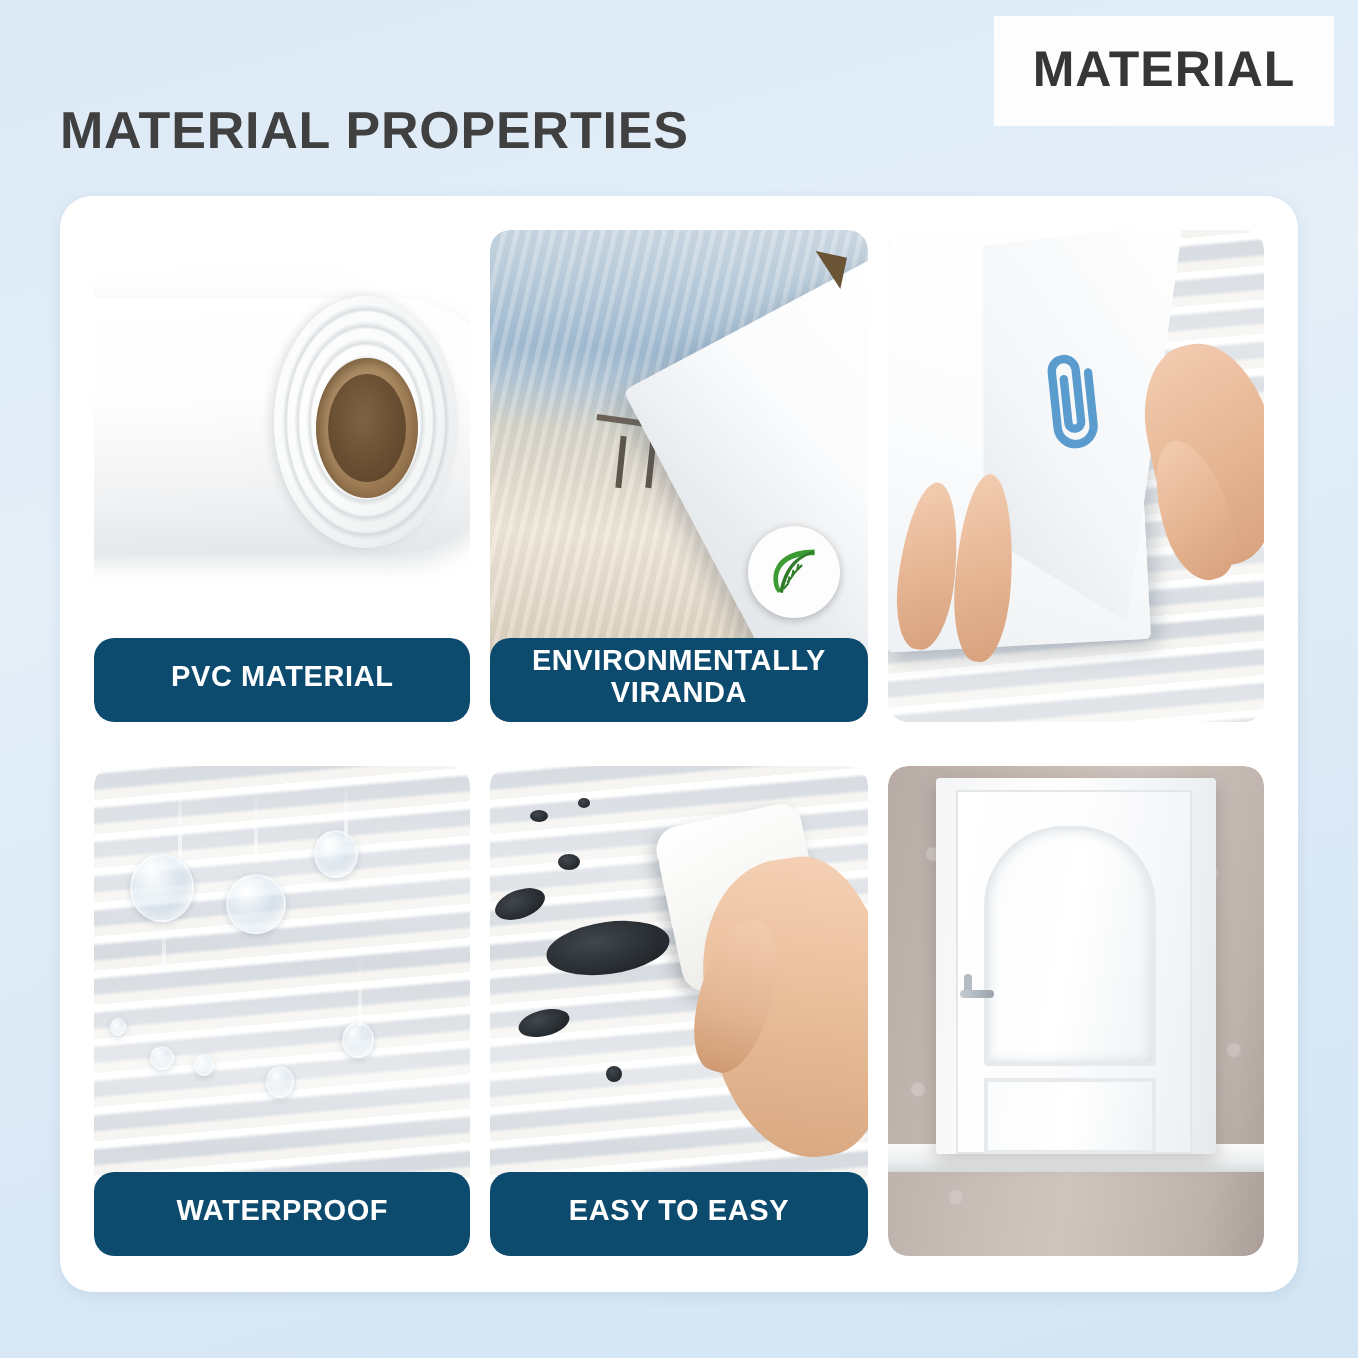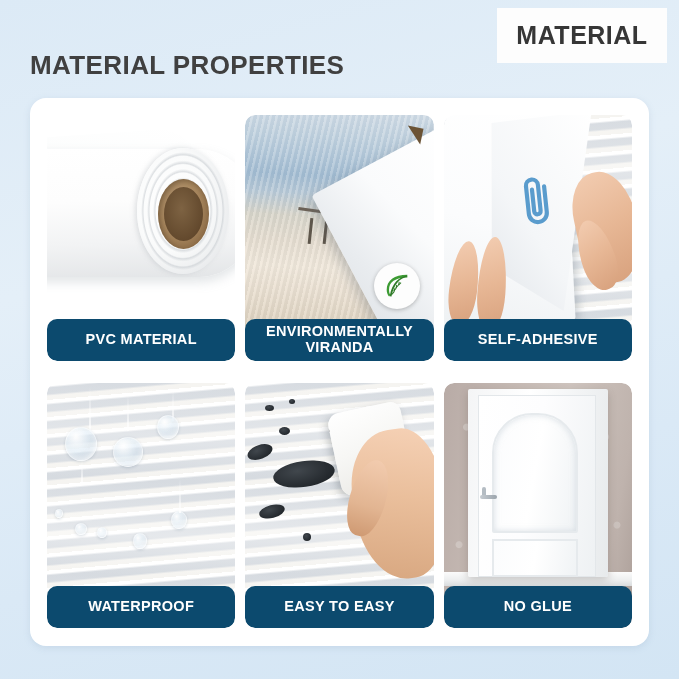--- a/index.html
+++ b/index.html
@@ -504,23 +504,20 @@
         <div class="hand hand-l1"></div>
         <div class="hand hand-l2"></div>
         <div class="hand hand-r"></div>
         <div class="hand hand-r2"></div>
         <div class="clip-icon-wrap">
           <svg width="44" height="60" viewBox="0 0 44 60" aria-hidden="true">
             <path d="M30 14v26a9 9 0 0 1-18 0V12a6 6 0 0 1 12 0v26a3.2 3.2 0 0 1-6.4 0V16" fill="none" stroke="#5a9ccd" stroke-width="4.2" stroke-linecap="round" stroke-linejoin="round"></path>
           </svg>
         </div>
       </div>
-      <div class="label-bar">
-        <span class="label-text">SELF-ADHESIVE</span>
-      </div>
     </div>
 
     <div class="card">
       <div class="card-media">
         <div class="sea"></div>
         <div class="sea2"></div>
         <div class="sea-light"></div>
 
         <div class="trail" style="left:42px; top:4px; height:44px;"></div>
         <div class="trail" style="left:80px; top:12px; height:36px;"></div>
@@ -572,19 +569,16 @@
         <div class="wall"></div>
         <div class="wall-tex"></div>
         <div class="baseboard"></div>
         <div class="door-frame"></div>
         <div class="door-slab"></div>
         <div class="door-panel"></div>
         <div class="door-panel2"></div>
         <div class="door-lock"></div>
         <div class="door-handle"></div>
       </div>
-      <div class="label-bar">
-        <span class="label-text">NO GLUE</span>
-      </div>
     </div>
 
   </div>
 </div>
 
 </body></html>

